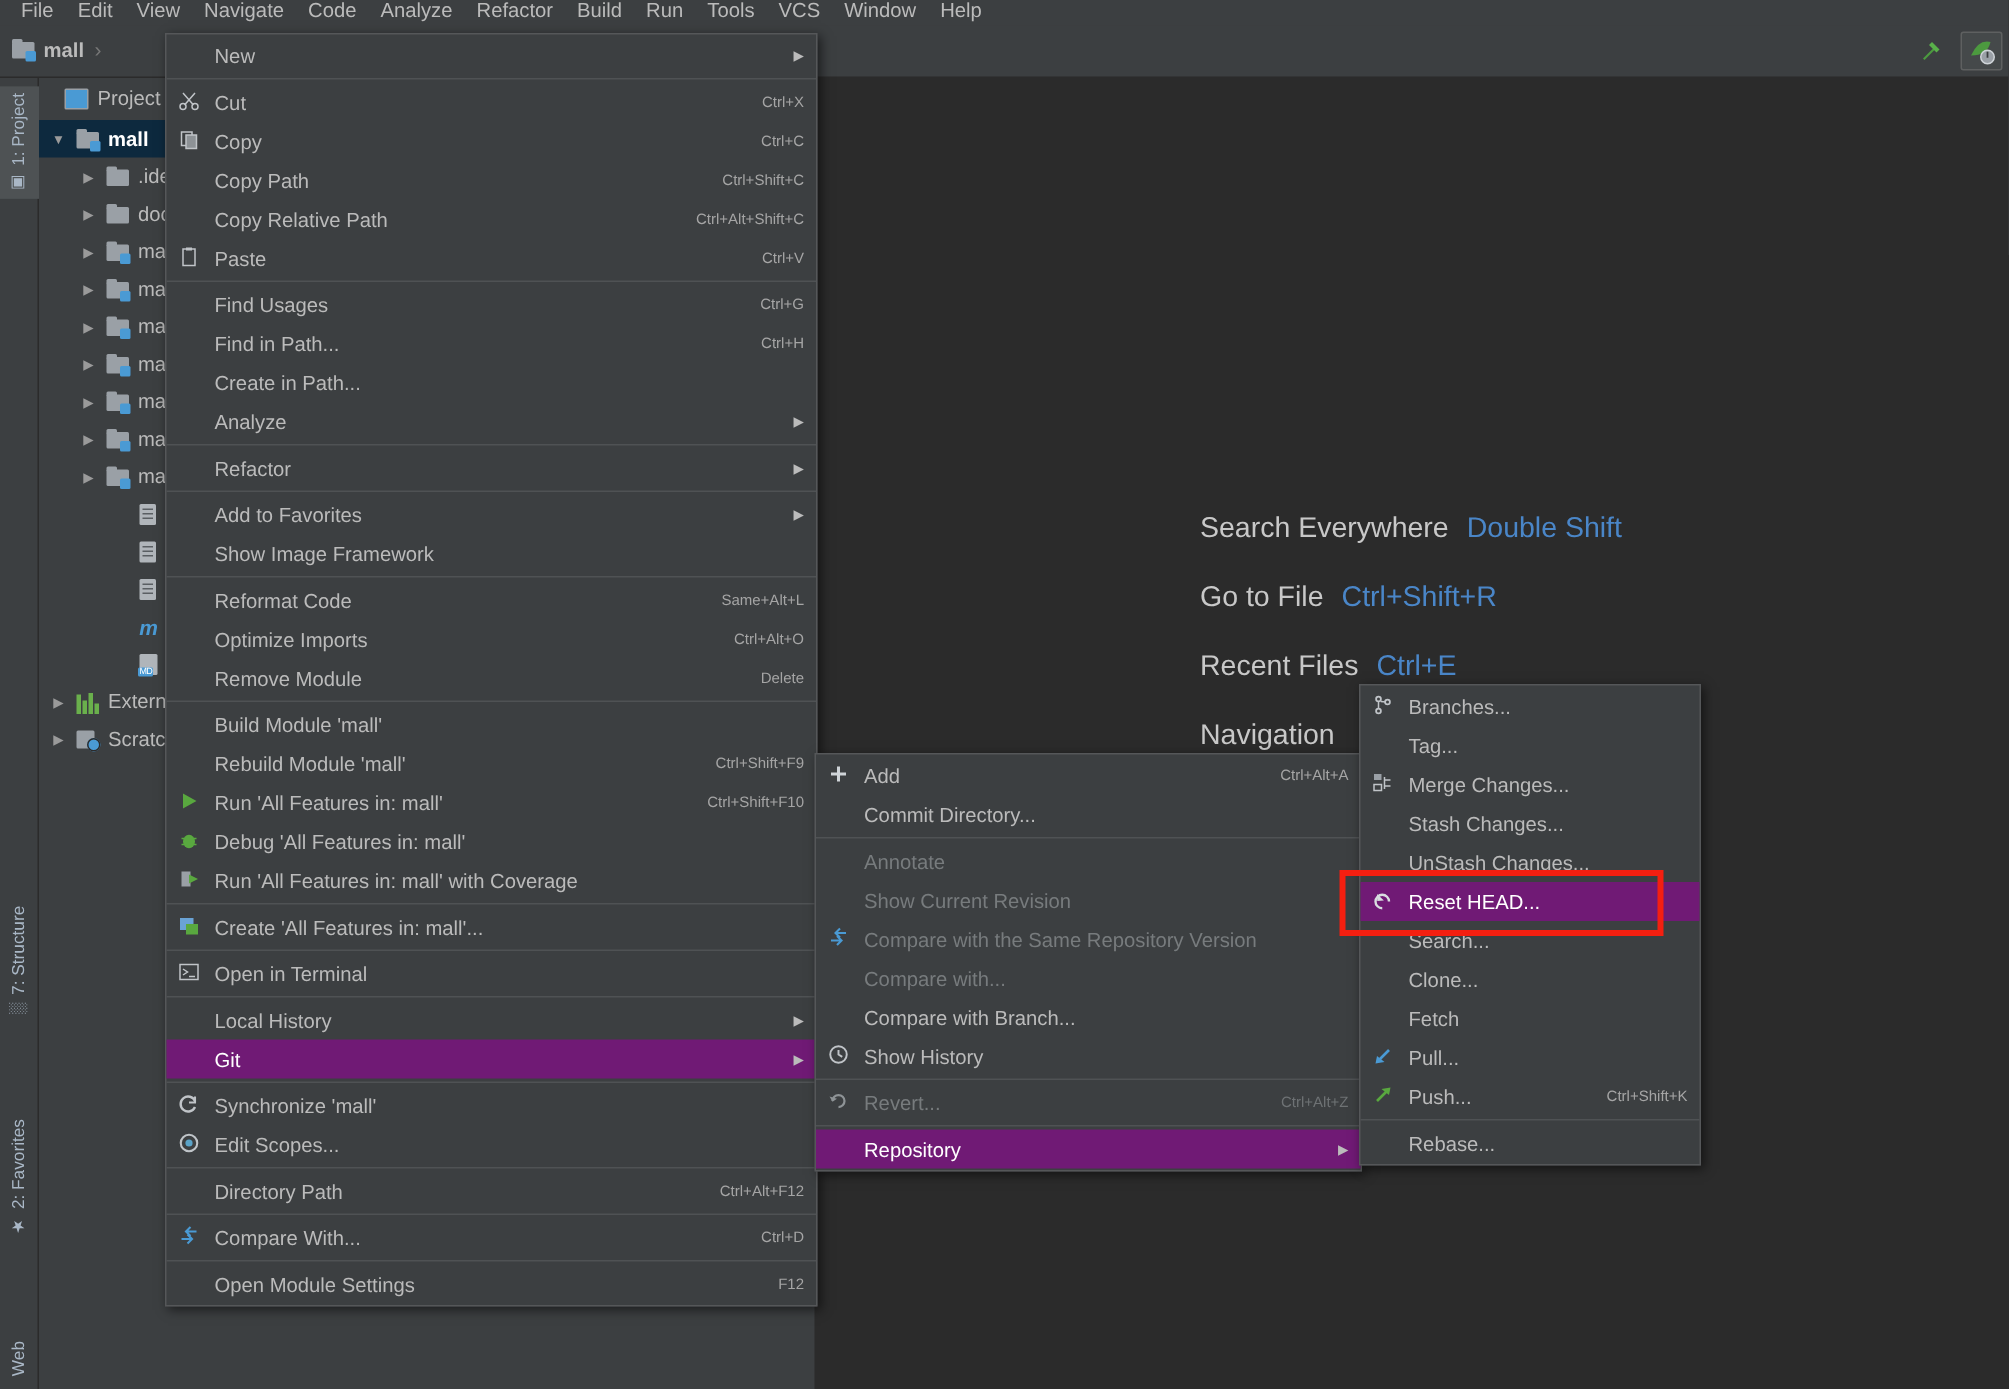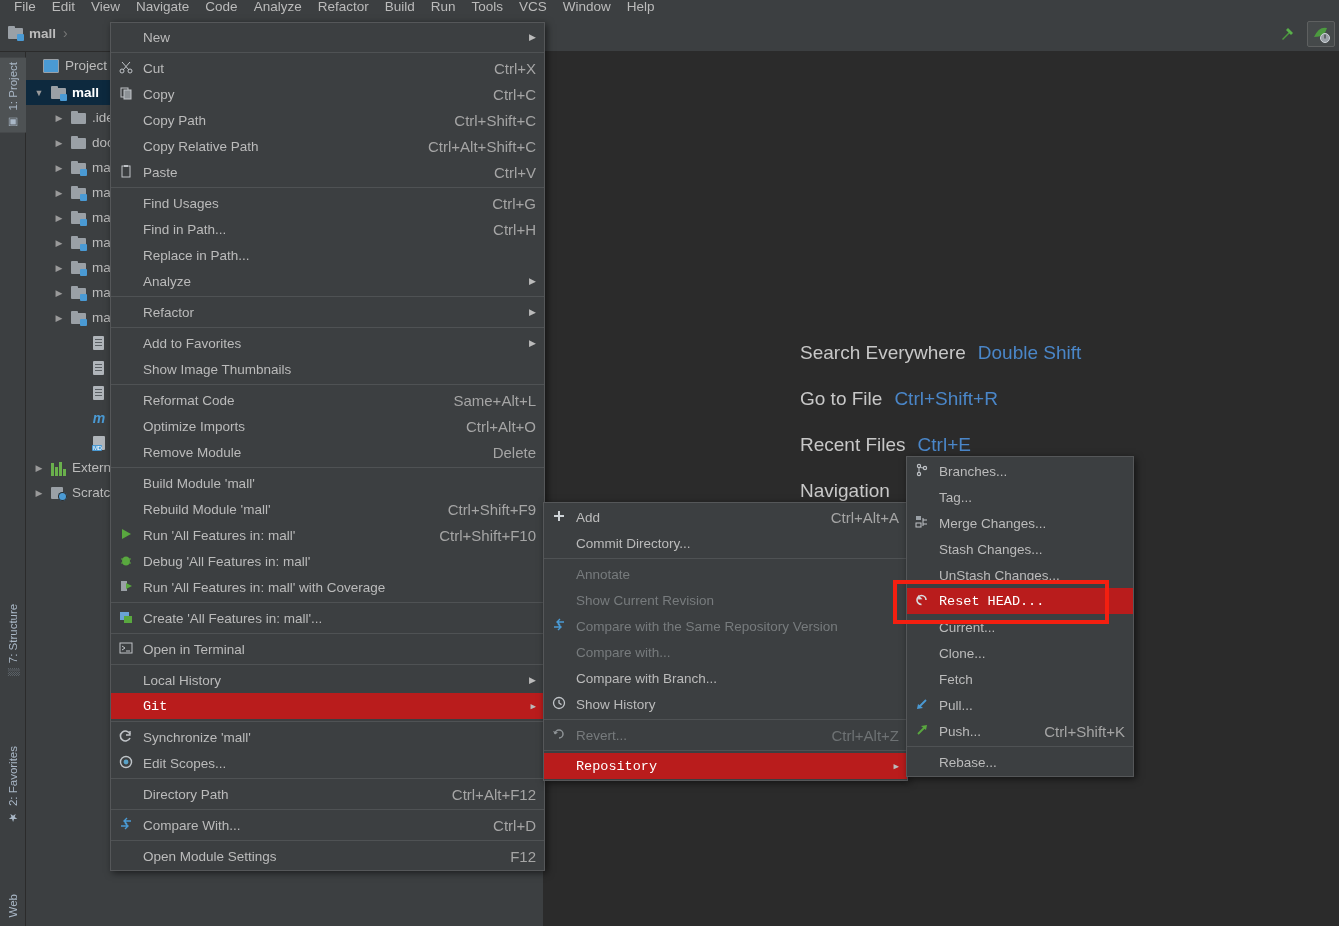--- a/index.html
+++ b/index.html
@@ -147,25 +147,25 @@
     border: 1px solid #555759;
     box-shadow: 2px 2px 7px rgba(0,0,0,0.55);
     padding: 1px 0;
     z-index: 20;
   }
   .mrow {
     position: relative; display: flex; align-items: center;
     height: 26px; font-size: 13.5px; color: #bbbbbb; white-space: nowrap;
     padding: 0 8px 0 6px;
   }
-  .mrow.sel { background: #b91c1c; color: #ffffff; font-family: Liberation Mono, monospace; }
+  .mrow.sel { background: #701a75; color: #ffffff; }
   .mrow.disabled { color: #777b7d; }
   .mrow .mic { width: 18px; flex: 0 0 18px; text-align: center; font-size: 12px; color: #a9b7c6; }
   .mrow .mlabel { flex: 1 1 auto; padding-left: 8px; }
-  .mrow .mkey { color: #a5a5a5; font-size: 15px; padding-left: 26px; }
+  .mrow .mkey { color: #a5a5a5; font-size: 10px; padding-left: 26px; }
   .mrow.disabled .mkey { color: #6e7274; }
   .mrow .marrow { margin-left: 14px; font-size: 9px; color: #bbbbbb; }
   .msep { height: 1px; background: #4f5254; margin: 2px 0; }
 
   
   #ctx-menu { left: 110px; top: 22px; width: 435px; }
   #ctx-menu .mrow { height: 26px; }
   #git-menu { left: 543px; top: 502px; width: 365px; }
   #repo-menu { left: 906px; top: 456px; width: 228px; }
 
@@ -442,42 +442,42 @@
         <span class="mlabel">Find Usages</span>
         <span class="mkey">Ctrl+G</span>
       </div>
       <div class="mrow">
         <span class="mic"></span>
         <span class="mlabel">Find in Path...</span>
         <span class="mkey">Ctrl+H</span>
       </div>
       <div class="mrow">
         <span class="mic"></span>
-        <span class="mlabel">Replace in Path...</span>
+        <span class="mlabel">Create in Path...</span>
       </div>
       <div class="mrow">
         <span class="mic"></span>
         <span class="mlabel">Analyze</span>
         <span class="marrow">▶</span>
       </div>
       <div class="msep"></div>
       <div class="mrow">
         <span class="mic"></span>
         <span class="mlabel">Refactor</span>
         <span class="marrow">▶</span>
       </div>
       <div class="msep"></div>
       <div class="mrow">
         <span class="mic"></span>
         <span class="mlabel">Add to Favorites</span>
         <span class="marrow">▶</span>
       </div>
       <div class="mrow">
         <span class="mic"></span>
-        <span class="mlabel">Show Image Thumbnails</span>
+        <span class="mlabel">Show Image Framework</span>
       </div>
       <div class="msep"></div>
       <div class="mrow">
         <span class="mic"></span>
         <span class="mlabel">Reformat Code</span>
         <span class="mkey">Same+Alt+L</span>
       </div>
       <div class="mrow">
         <span class="mic"></span>
         <span class="mlabel">Optimize Imports</span>
@@ -677,21 +677,21 @@
       </div>
       <div class="mrow sel">
         <span class="mic"><svg width="14" height="14" viewBox="0 0 14 14">
             <path d="M11 8 A4.5 4.5 0 1 0 6.5 12.5" stroke="#d8dde0" stroke-width="1.6" fill="none"></path>
             <path d="M3 3 L3.2 7.6 L7.6 7.3 Z" fill="#d8dde0"></path>
           </svg></span>
         <span class="mlabel">Reset HEAD...</span>
       </div>
       <div class="mrow">
         <span class="mic"></span>
-        <span class="mlabel">Current...</span>
+        <span class="mlabel">Search...</span>
       </div>
       <div class="mrow">
         <span class="mic"></span>
         <span class="mlabel">Clone...</span>
       </div>
       <div class="mrow">
         <span class="mic"></span>
         <span class="mlabel">Fetch</span>
       </div>
       <div class="mrow">

